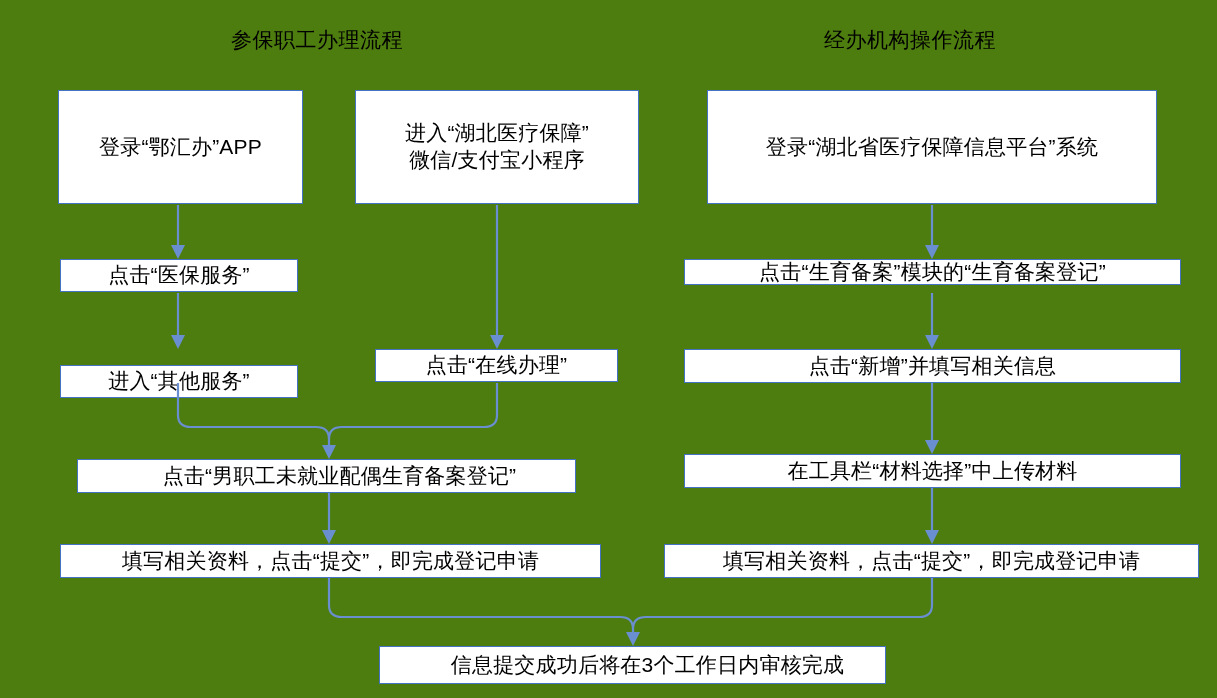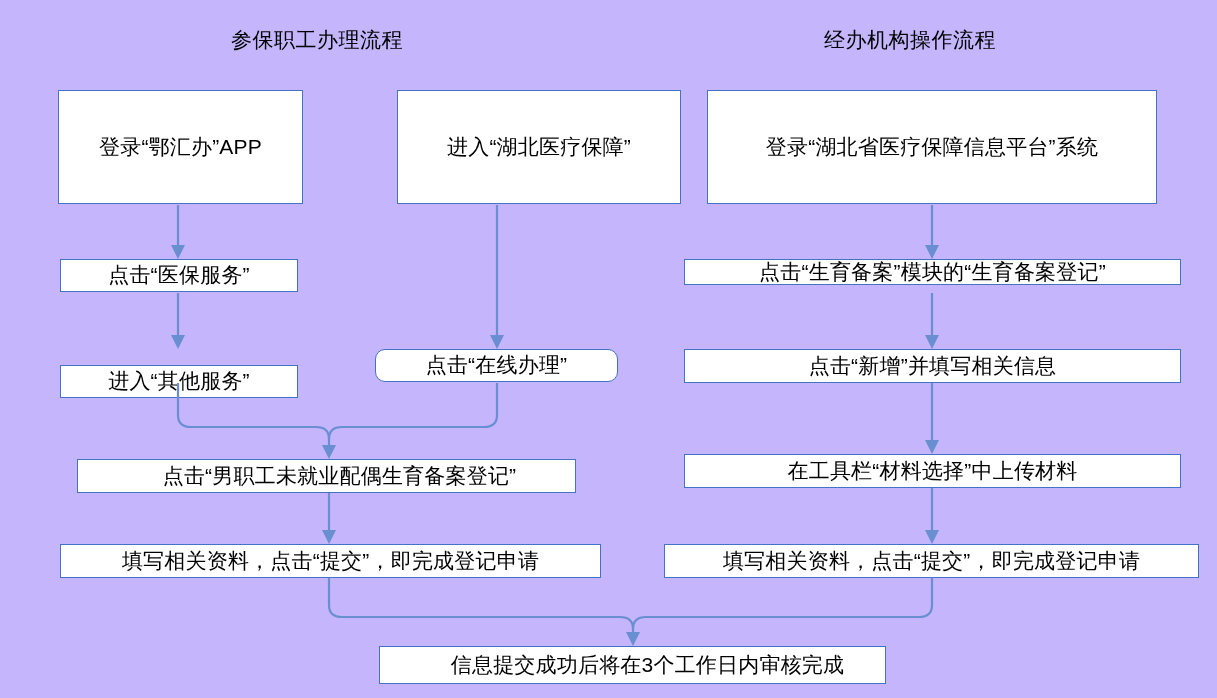--- a/index.html
+++ b/index.html
@@ -4,21 +4,21 @@
 <style>
   html, body {
     margin: 0;
     padding: 0;
     background: #ffffff;
   }
   #canvas {
     position: relative;
     width: 1217px;
     height: 698px;
-    background: #c4b5fd;
+    background: #4d7c0f;
     font-family: "Liberation Sans", "DejaVu Sans", sans-serif;
     overflow: hidden;
   }
   .col-title {
     position: absolute;
     color: #000000;
     font-size: 21px;
     line-height: 1;
     letter-spacing: 0.5px;
     white-space: nowrap;
@@ -61,35 +61,36 @@
 
 <div id="canvas">
 
   <div class="col-title" style="left:231px; top:29px;">参保职工办理流程</div>
   <div class="col-title" style="left:824px; top:29px;">经办机构操作流程</div>
 
   <div class="node" style="left:58px; top:90px; width:245px; height:114px;">
     <span class="txt">登录“鄂汇办”APP</span>
   </div>
 
-  <div class="node" style="left:355px; top:90px; width:284px; height:114px;margin-left:42px;">
+  <div class="node" style="left:355px; top:90px; width:284px; height:114px;">
     <span class="txt">
       <span>进入“湖北医疗保障”</span>
+      <span>微信/支付宝小程序</span>
     </span>
   </div>
 
   <div class="node" style="left:60px; top:259px; width:238px; height:33px;">
     <span class="txt">点击“医保服务”</span>
   </div>
 
   <div class="node" style="left:60px; top:349px; width:238px; height:33px;margin-top:16px;">
     <span class="txt">进入“其他服务”</span>
   </div>
 
-  <div class="node" style="left:375px; top:349px; width:243px; height:33px;border-radius:10px;">
+  <div class="node" style="left:375px; top:349px; width:243px; height:33px;">
     <span class="txt">点击“在线办理”</span>
   </div>
 
   <div class="node" style="left:77px; top:459px; width:499px; height:34px;padding-left:32px;">
     <span class="txt">点击“男职工未就业配偶生育备案登记”</span>
   </div>
 
   <div class="node" style="left:60px; top:544px; width:541px; height:34px;">
     <span class="txt">填写相关资料，点击“提交”，即完成登记申请</span>
   </div>

